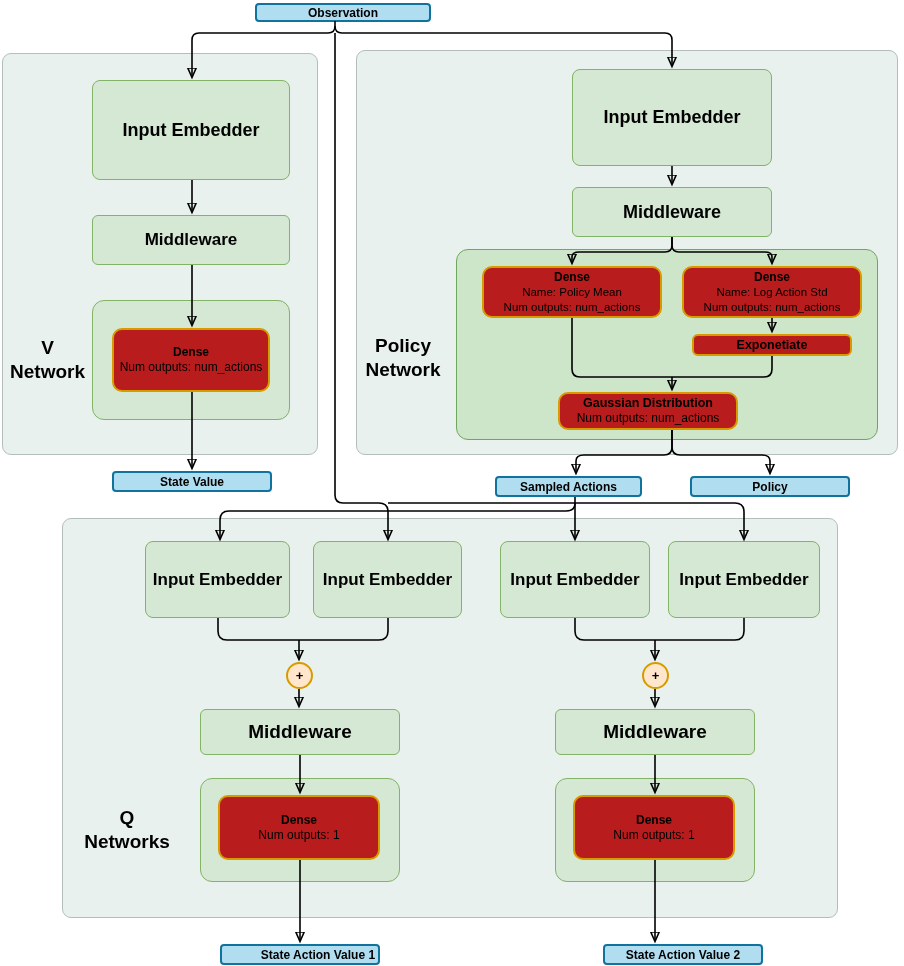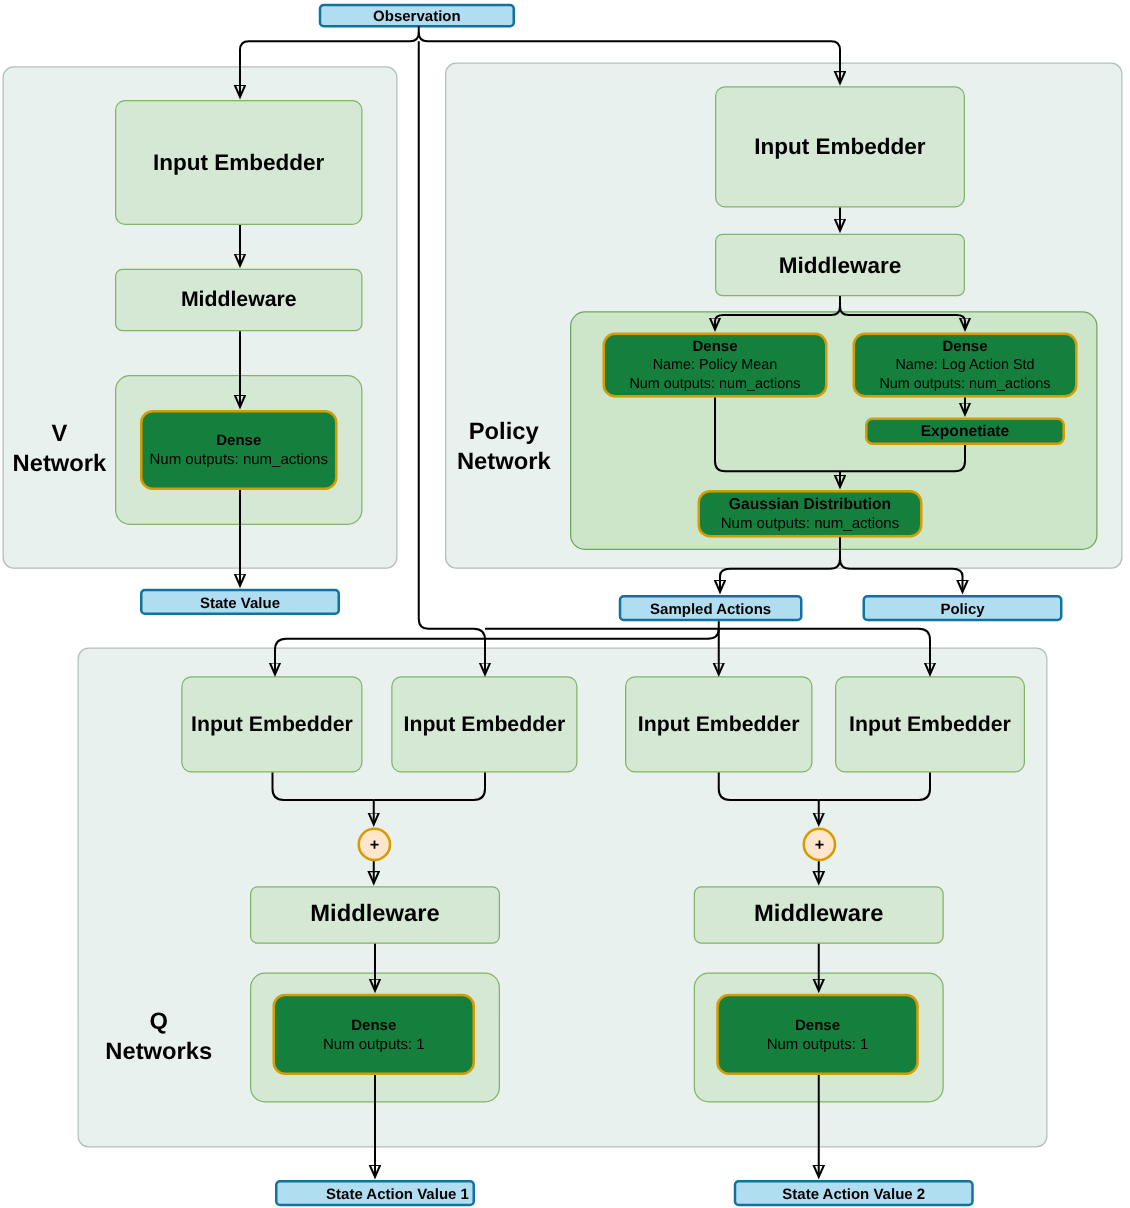--- a/index.html
+++ b/index.html
@@ -7,21 +7,21 @@
   body { font-family: "Liberation Sans", "DejaVu Sans", sans-serif; color: #000; }
   #canvas { position: relative; width: 904px; height: 966px; background: #ffffff; overflow: hidden; }
   .abs { position: absolute; }
   .panel { background: #e9f1ee; border: 1.5px solid #b4bfbb; border-radius: 9px; }
   .sac-panel { background: #cde5c8; border: 1.5px solid #6fa75c; border-radius: 12px; }
   .box-green { background: #d5e8d4; border: 1.5px solid #82b366; border-radius: 6px;
                display: flex; align-items: center; justify-content: center;
                font-weight: bold; text-align: center; }
   .box-green-lg { border-radius: 8px; }
   .green-container { background: #d5e8d4; border: 1.5px solid #82b366; border-radius: 12px; }
-  .box-orange { background: #15803d; border: 2px solid #d79b00; border-radius: 10px;
+  .box-orange { background: #b91c1c; border: 2px solid #d79b00; border-radius: 10px;
                 display: flex; flex-direction: column; justify-content: center;
                 text-align: center; line-height: 15px; }
   .box-orange-sm { border-radius: 6px; }
   .box-blue { background: #b1ddf0; border: 2px solid #10739e; border-radius: 4px;
               display: flex; align-items: center; justify-content: center;
               font-weight: bold; font-size: 12px; }
   .panel-label { font-weight: bold; font-size: 19px; text-align: center; line-height: 24px; }
   .dense-title { font-weight: bold; font-size: 12px; }
   .dense-line { font-size: 12px; }
   .dense-line-sm { font-size: 11.5px; }
@@ -50,21 +50,21 @@
   </div>
   <div class="abs panel-label" style="left:355px; top:334px; width:96px;">
     <div>Policy</div>
     <div>Network</div>
   </div>
   <div class="abs panel-label" style="left:62px; top:806px; width:130px;">
     <div>Q</div>
     <div>Networks</div>
   </div>
 
-  <div class="abs box-blue" style="left:255px; top:3px; width:157px; height:19px;">Observation</div>
+  <div class="abs box-blue" style="left:255px; top:3px; width:176px; height:19px;">Observation</div>
 
   <div class="abs box-green box-green-lg fs18" style="left:92px; top:80px; width:198px; height:100px;">Input Embedder</div>
   <div class="abs box-green fs17" style="left:92px; top:215px; width:198px; height:50px;">Middleware</div>
   <div class="abs green-container" style="left:92px; top:300px; width:198px; height:120px;"></div>
   <div class="abs box-orange" style="left:112px; top:328px; width:158px; height:64px;">
     <div class="dense-title">Dense</div>
     <div class="dense-line">Num outputs: num_actions</div>
   </div>
   <div class="abs box-blue" style="left:112px; top:471px; width:160px; height:21px;">State Value</div>
 
@@ -106,21 +106,21 @@
     <div class="dense-title">Dense</div>
     <div class="dense-line">Num outputs: 1</div>
   </div>
   <div class="abs green-container" style="left:555px; top:778px; width:200px; height:104px;"></div>
   <div class="abs box-orange" style="left:573px; top:795px; width:162px; height:65px;">
     <div class="dense-title">Dense</div>
     <div class="dense-line">Num outputs: 1</div>
   </div>
 
   <div class="abs box-blue" style="left:220px; top:944px; width:160px; height:21px;padding-left:36px;">State Action Value 1</div>
-  <div class="abs box-blue" style="left:587px; top:944px; width:192px; height:21px;">State Action Value 2</div>
+  <div class="abs box-blue" style="left:603px; top:944px; width:160px; height:21px;">State Action Value 2</div>
 
   <svg class="abs edges" style="left:0; top:0;" width="904" height="966" viewBox="0 0 904 966">
     <defs>
       <marker id="arrow" markerUnits="userSpaceOnUse" markerWidth="12" markerHeight="12" refX="9" refY="5" orient="auto">
         <path d="M0,0.8 L9.6,5 L0,9.2 Z" fill="#000" stroke="none"></path>
       </marker>
     </defs>
     <path d="M335,21 V26 Q335,33 328,33 H199 Q192,33 192,40 V77" marker-end="url(#arrow)"></path>
     <path d="M335,26 Q335,33 342,33 H665 Q672,33 672,40 V66" marker-end="url(#arrow)"></path>
     <path d="M335,33 V495 Q335,503 343,503 H379 Q388,503 388,512 V539" marker-end="url(#arrow)"></path>

